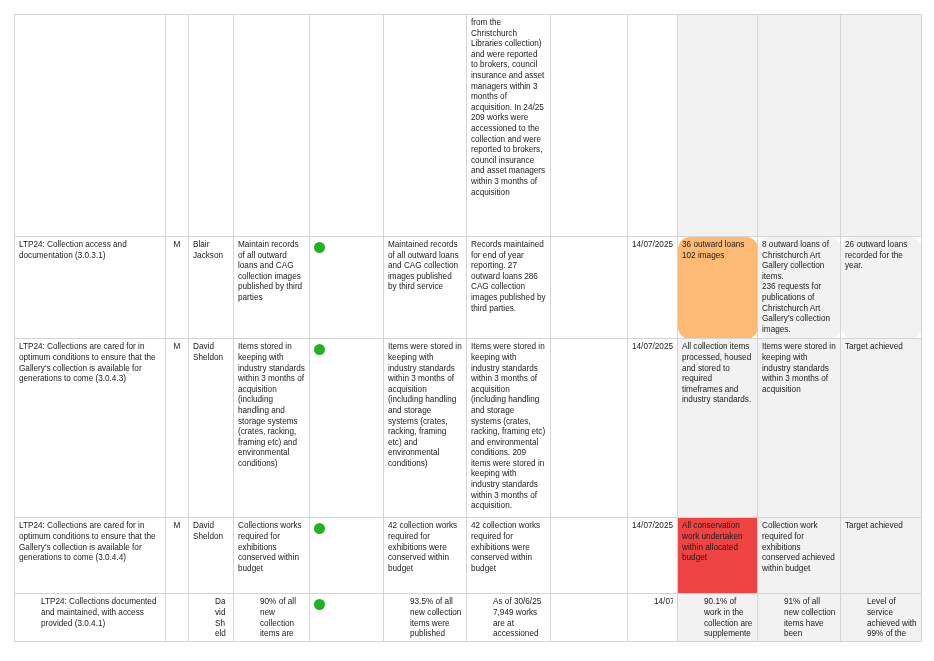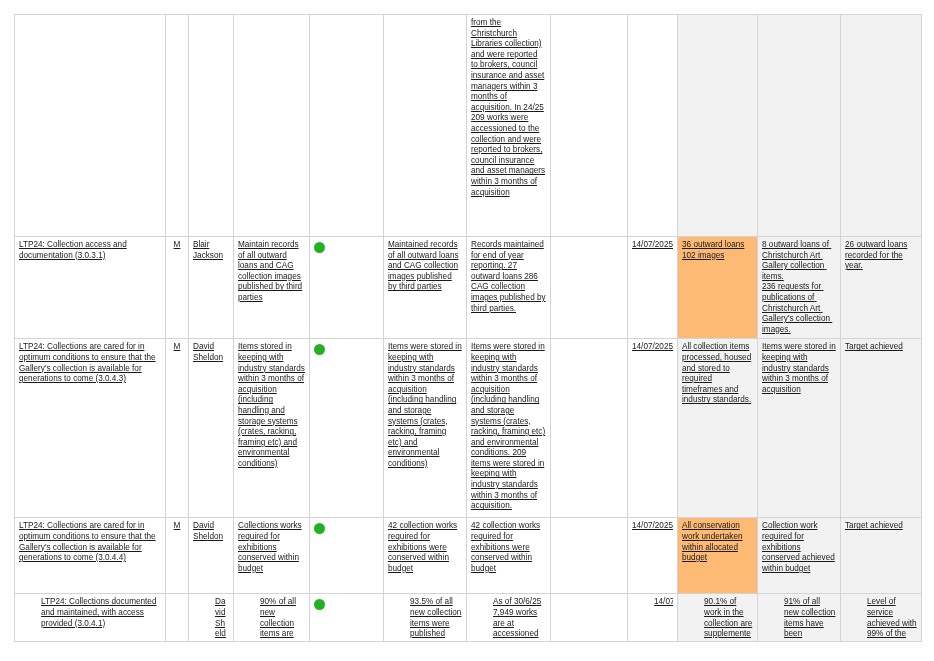--- a/index.html
+++ b/index.html
@@ -34,21 +34,20 @@
   }
 
   table.report td {
     border: 1px solid #d4d4d4;
     padding: 3px 4px 3px 4px;
     vertical-align: top;
     background: #ffffff;
     word-wrap: break-word;
     overflow-wrap: break-word;
     hyphens: none;
-    text-decoration: underline;
   }
 
   
   col.c-measure   { width: 151px; }
   col.c-mgmt      { width: 23px;  }
   col.c-owner     { width: 45px;  }
   col.c-target    { width: 76px;  }
   col.c-status    { width: 74px;  }
   col.c-result    { width: 83px;  }
   col.c-comment   { width: 84px;  }
@@ -66,21 +65,21 @@
   .dot {
     display: inline-block;
     width: 11px;
     height: 11px;
     border-radius: 50%;
     margin-top: 2px;
   }
 
   
   tr.r1 td { height: 215px; }
-  tr.r2 td { height: 92px;  }
+  tr.r2 td { height: 92px; border-radius: 12px;  }
   tr.r3 td { height: 172px; }
   tr.r4 td { height: 69px;  }
   tr.r5 td { height: 38px;  }
 
   
   tr.r5 td > .clip {
     display: block;
     max-height: 41px;
     overflow: hidden;
     margin-left: 22px;
@@ -157,21 +156,21 @@
             <span class="clip">M</span>
           </td>
         <td style="border-color: rgb(212, 212, 212);">
             <span class="clip">Blair Jackson</span>
           </td>
         <td style="border-color: rgb(212, 212, 212);">
             <span class="clip">Maintain records of all outward loans and CAG collection images published by third parties</span>
           </td>
         <td class="status" style="border-color: rgb(212, 212, 212);"><span class="dot" style="background: rgb(34, 177, 35);"></span></td>
         <td style="border-color: rgb(212, 212, 212);">
-            <span class="clip">Maintained records of all outward loans and CAG collection images published by third parties</span>
+            <span class="clip">Maintained records of all outward loans and CAG collection images published by third service</span>
           </td>
         <td style="border-color: rgb(212, 212, 212);">
             <span class="clip">Records maintained for end of year reporting. 27 outward loans 286 CAG collection images published by third parties.</span>
           </td>
         <td style="border-color: rgb(212, 212, 212);">
             <span class="clip"></span>
           </td>
         <td class="date" style="border-color: rgb(212, 212, 212);">
             <span class="clip">14/07/2025</span>
           </td>
@@ -243,21 +242,21 @@
           </td>
         <td style="border-color: rgb(212, 212, 212);">
             <span class="clip">42 collection works required for exhibitions were conserved within budget</span>
           </td>
         <td style="border-color: rgb(212, 212, 212);">
             <span class="clip"></span>
           </td>
         <td class="date" style="border-color: rgb(212, 212, 212);">
             <span class="clip">14/07/2025</span>
           </td>
-        <td class="shaded" style="border-color: rgb(212, 212, 212); background: #fdba74;">
+        <td class="shaded" style="border-color: rgb(212, 212, 212); background: #ef4444;">
             <span class="clip">All conservation work undertaken within allocated budget</span>
           </td>
         <td class="shaded" style="border-color: rgb(212, 212, 212); background: rgb(242, 242, 242);">
             <span class="clip">Collection work required for exhibitions conserved achieved within budget</span>
           </td>
         <td class="shaded" style="border-color: rgb(212, 212, 212); background: rgb(242, 242, 242);">
             <span class="clip">Target achieved</span>
           </td>
       </tr>
 

